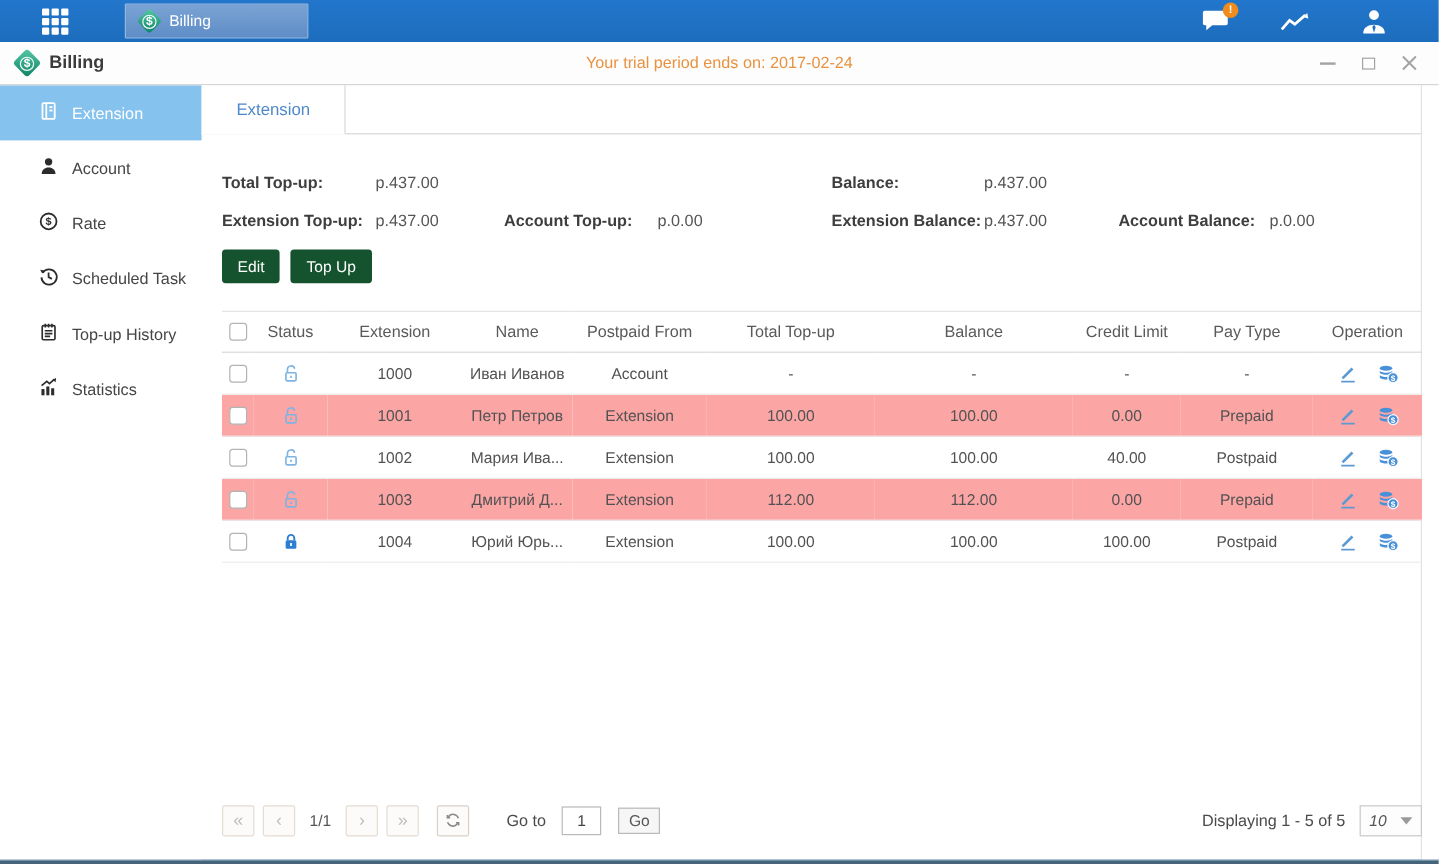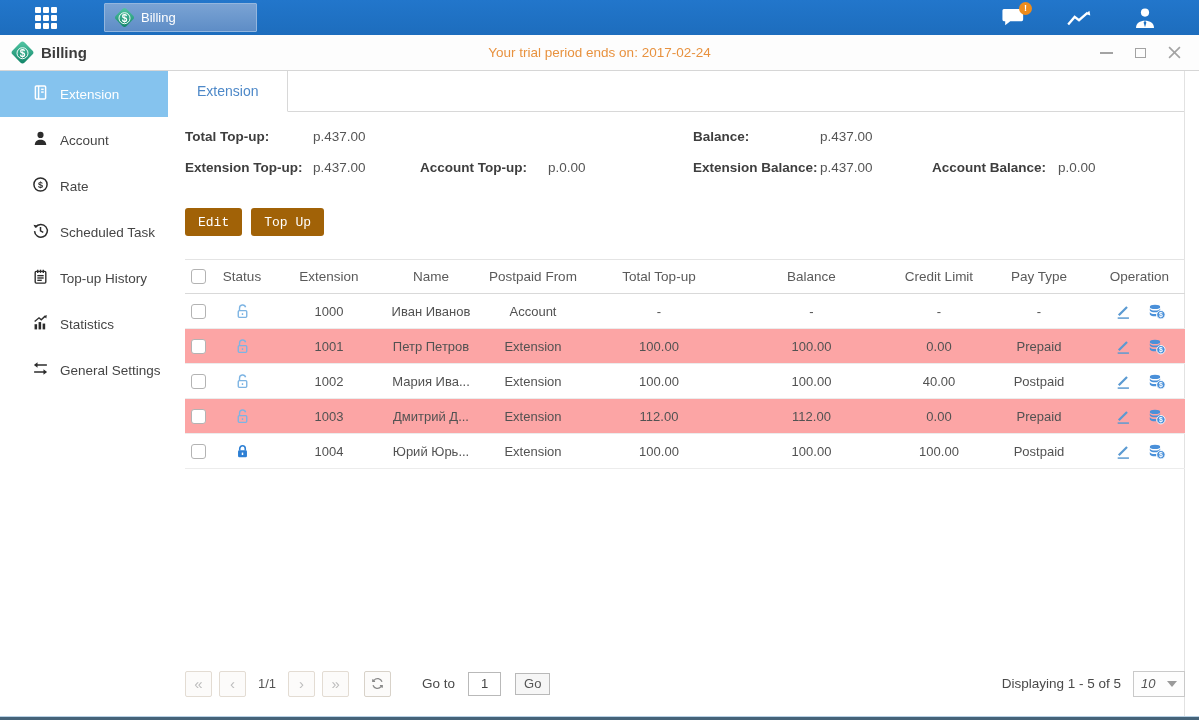--- a/index.html
+++ b/index.html
@@ -49,30 +49,30 @@
   .tabrow { height:41px; border-bottom:1px solid #d8d8d8; display:flex; }
   .tab { background:#fff; padding:0 29px; display:flex; align-items:center; font-size:14px; color:#4d88c8;
          border-right:1px solid #d8d8d8; margin-bottom:-1px; border-bottom:1px solid #fff; cursor:pointer; }
 
   .pad { flex:1; display:flex; flex-direction:column; padding:0 16px 0 17px; }
 
   
   .stats { margin-top:17px; display:flex; font-size:13.5px; }
   .stats-left { width:508px; }
   .stats-right { flex:1; }
-  .stat-row { height:31px; display:flex; align-items:flex-start; }
+  .stat-row { height:31px; display:flex; align-items:flex-end; }
   .stat-row b { color:#3e3e3e; }
   .w128 { width:128px; } .w107 { width:107px; }
   .w127 { width:127px; } .w126 { width:126px; } .w112 { width:112px; }
   .val { color:#555; }
 
   
   .actions { margin-top:17px; display:flex; gap:9px; }
-  .btn-blue { background:#a16207; color:#fff; border:none; border-radius:3px; height:28px; padding:0 13px; font-size:13px;
-              font-family:Liberation Mono, monospace; cursor:pointer; }
+  .btn-blue { background:#14532d; color:#fff; border:none; border-radius:3px; height:28px; padding:0 13px; font-size:13px;
+              font-family:Liberation Sans, sans-serif; cursor:pointer; }
 
   
   table { margin-top:23px; width:1000px; border-collapse:collapse; table-layout:fixed; }
   th { font-weight:normal; font-size:13.5px; color:#5a5a5a; height:34px; text-align:center;
        border-top:1px solid #e4e4e4; border-bottom:1px solid #d9d9d9; }
   td { font-size:13px; color:#525252; height:35px; text-align:center; border-bottom:1px solid #ececec; }
   tr.alt td { background:#fca5a5; }
   .cb { display:inline-block; width:15px; height:15px; border:1px solid #b3b3b3; border-radius:3px; background:#fff; vertical-align:middle; cursor:pointer; }
   td svg.lock { width:17px; height:17px; vertical-align:middle; }
   .op-wrap { display:flex; align-items:center; justify-content:center; gap:16px; }
@@ -215,27 +215,20 @@
         </div>
         <div class="side-item">
           <span><svg viewBox="0 0 16 16" fill="currentColor">
               <rect x="2.4" y="9.6" width="2.4" height="4.9"></rect>
               <rect x="6.2" y="7.6" width="2.4" height="6.9"></rect>
               <rect x="10" y="9" width="2.4" height="5.5"></rect>
               <polyline points="2.5,7 6.6,3.6 8.7,5.4 12.4,2" fill="none" stroke="currentColor" stroke-width="1.3"></polyline>
               <path d="M13.9 0.9l-0.4 3.3-2.4-2z"></path>
             </svg></span>
           <span>Statistics</span>
-        </div>
-        <div class="side-item">
-          <span><svg viewBox="0 0 16 16" fill="currentColor">
-              <path d="M5.2 2.2v1.7H14v1.6H5.2v1.7L1.8 4.7z"></path>
-              <path d="M10.8 8.8v1.7H2v1.6h8.8v1.7l3.4-2.5z"></path>
-            </svg></span>
-          <span>General Settings</span>
         </div>
       </aside>
 
     <div class="main">
       <div class="main-inner">
         <div class="tabrow">
           <div class="tab">
             <span>Extension</span>
           </div>
         </div>

